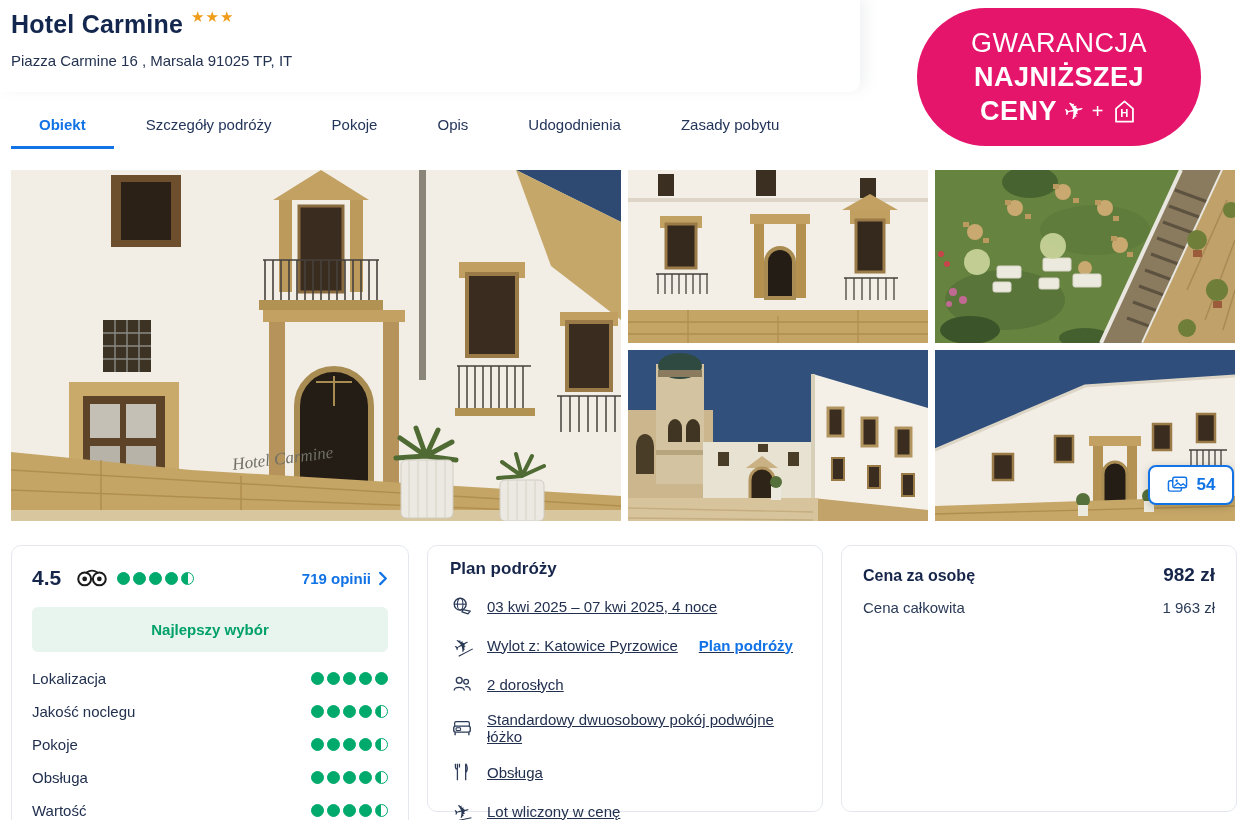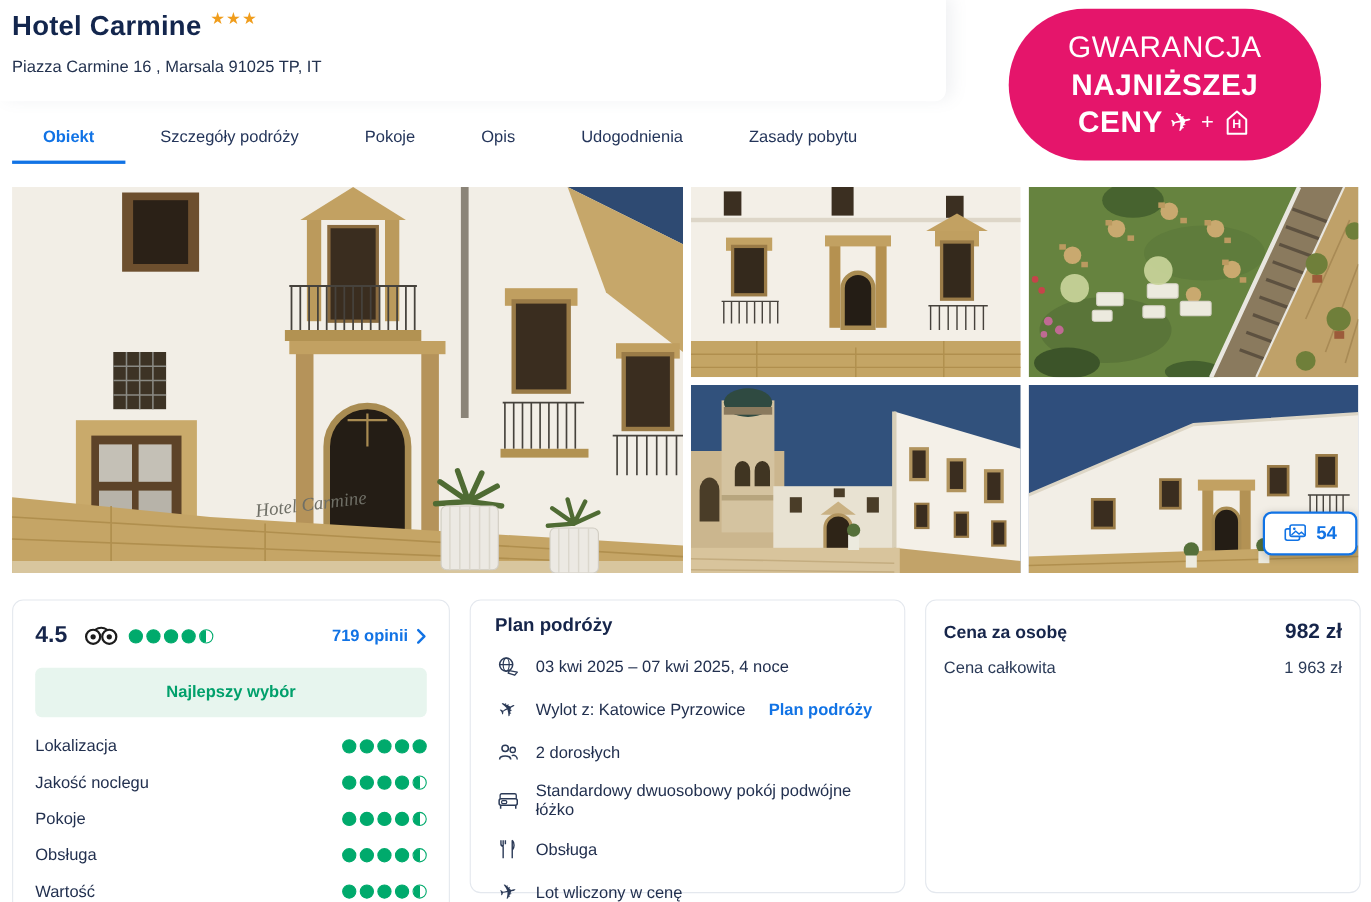--- a/index.html
+++ b/index.html
@@ -43,41 +43,41 @@
                  display:flex; align-items:center; justify-content:center; gap:9px;
                  color:#1173e5; font-weight:700; font-size:17px;
                  box-shadow:0 2px 8px rgba(0,0,0,.18); cursor:pointer; }
 
   
   .cards { position:absolute; left:11px; top:545px; display:grid;
            grid-template-columns:398px 396px 396px; gap:18px; align-items:start; }
   .card { background:#fff; border:1px solid #e4e8ee; border-radius:10px; }
   .card.rating { height:300px; padding:20px; }
   .card.plan   { height:267px; padding:13px 22px; }
-  .card.price  { height:267px; padding:18px 16px; }
+  .card.price  { height:267px; padding:18px 21px; }
 
   .rating-head { display:flex; align-items:center; }
   .score { font-size:21px; font-weight:700; color:#16254a; }
   .ta-owl { margin-left:14px; }
   .rating-head .dots { margin-left:8px; }
   .reviews-link { margin-left:auto; display:flex; align-items:center; gap:7px;
                   color:#1173e5; font-weight:700; font-size:15px; cursor:pointer; }
   .best-band { margin-top:17px; background:#e7f5ee; color:#00a06b; font-weight:700;
                text-align:center; padding:14px 0; border-radius:6px; font-size:15px; }
   .cat-rows { margin-top:10px; }
   .cat-row { display:flex; align-items:center; justify-content:space-between;
              padding:8px 0; font-size:15px; color:#22304f; }
   .dots { display:inline-flex; gap:3px; }
   .dot { width:13px; height:13px; border-radius:50%; border:1px solid #00aa6c; }
   .dot.full { background:#00aa6c; }
   .dot.half { background:linear-gradient(90deg,#00aa6c 50%,#fff 50%); }
 
   .plan-title { font-size:17px; font-weight:700; color:#16254a; }
   .plan-row { display:flex; align-items:center; gap:13px; margin-top:15px;
-              font-size:15px; color:#22304f; }
+              font-size:15px; color:#22304f;text-decoration:underline; }
   .plan-icon { width:24px; height:24px; flex:0 0 24px; color:#2b3a57;
                display:flex; align-items:center; justify-content:center; }
   .plane-glyph { font-size:19px; color:#2b3a57; }
   .plan-link { color:#1173e5; font-weight:700; margin-left:8px; cursor:pointer; }
 
   .price-row { display:flex; align-items:baseline; justify-content:space-between; margin-bottom:13px; }
   .price-row .lbl-b { font-size:16px; font-weight:700; color:#16254a; }
   .price-row .val-b { font-size:19px; font-weight:700; color:#16254a; }
   .price-row .lbl   { font-size:15px; color:#2a3a57; }
   .price-row .val   { font-size:15px; color:#2a3a57; }

